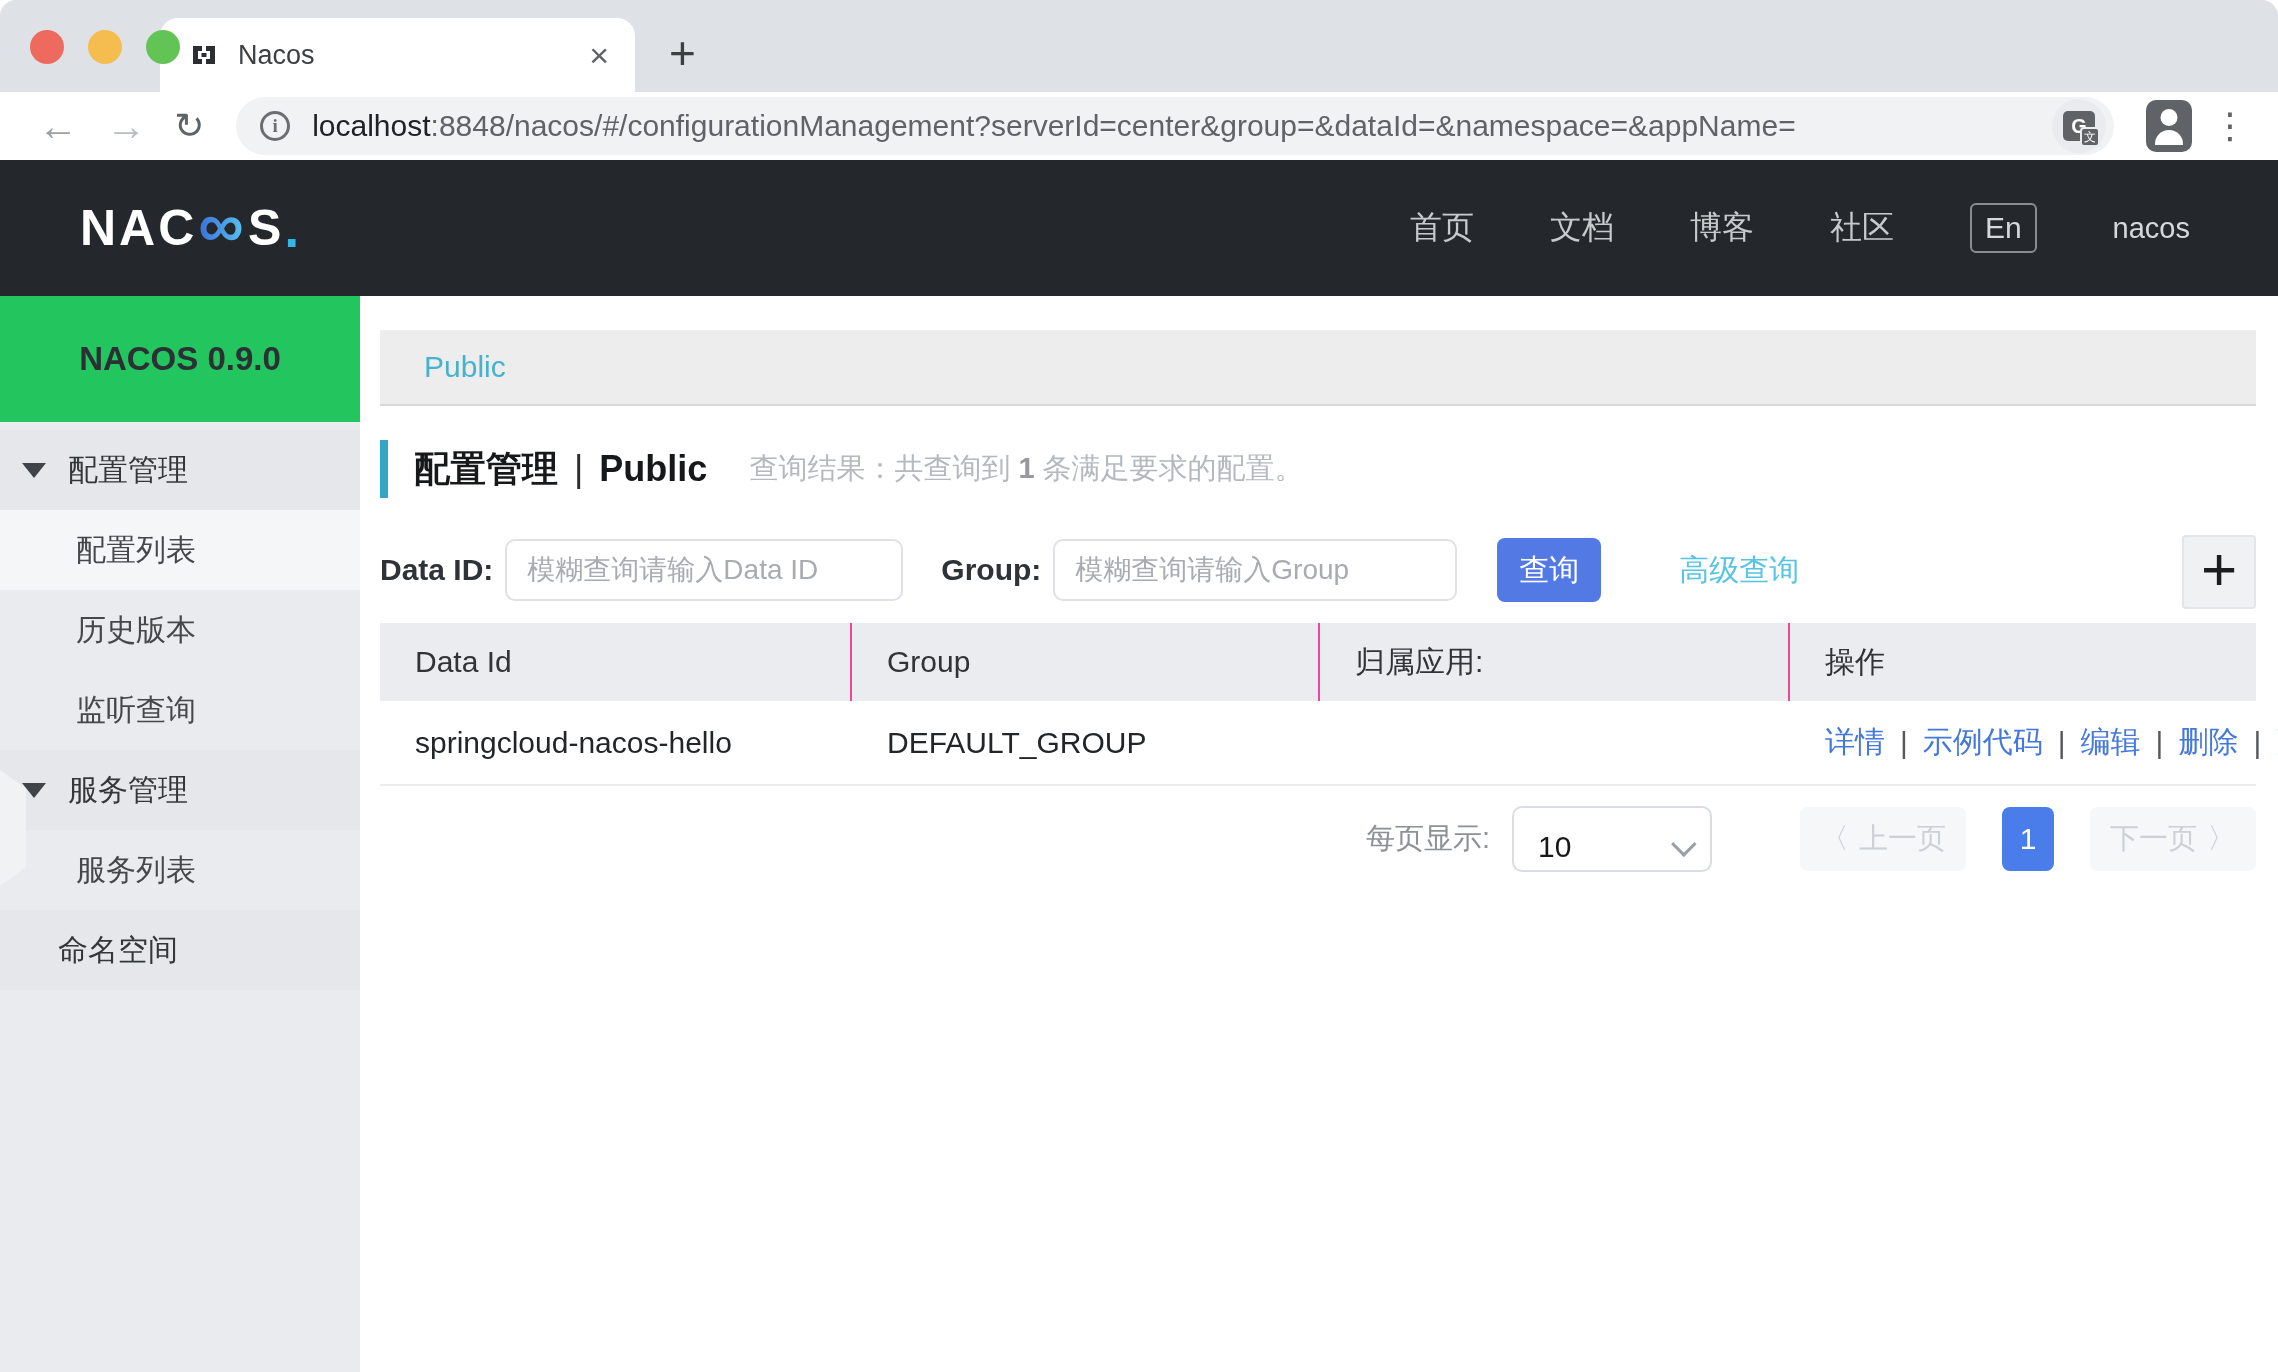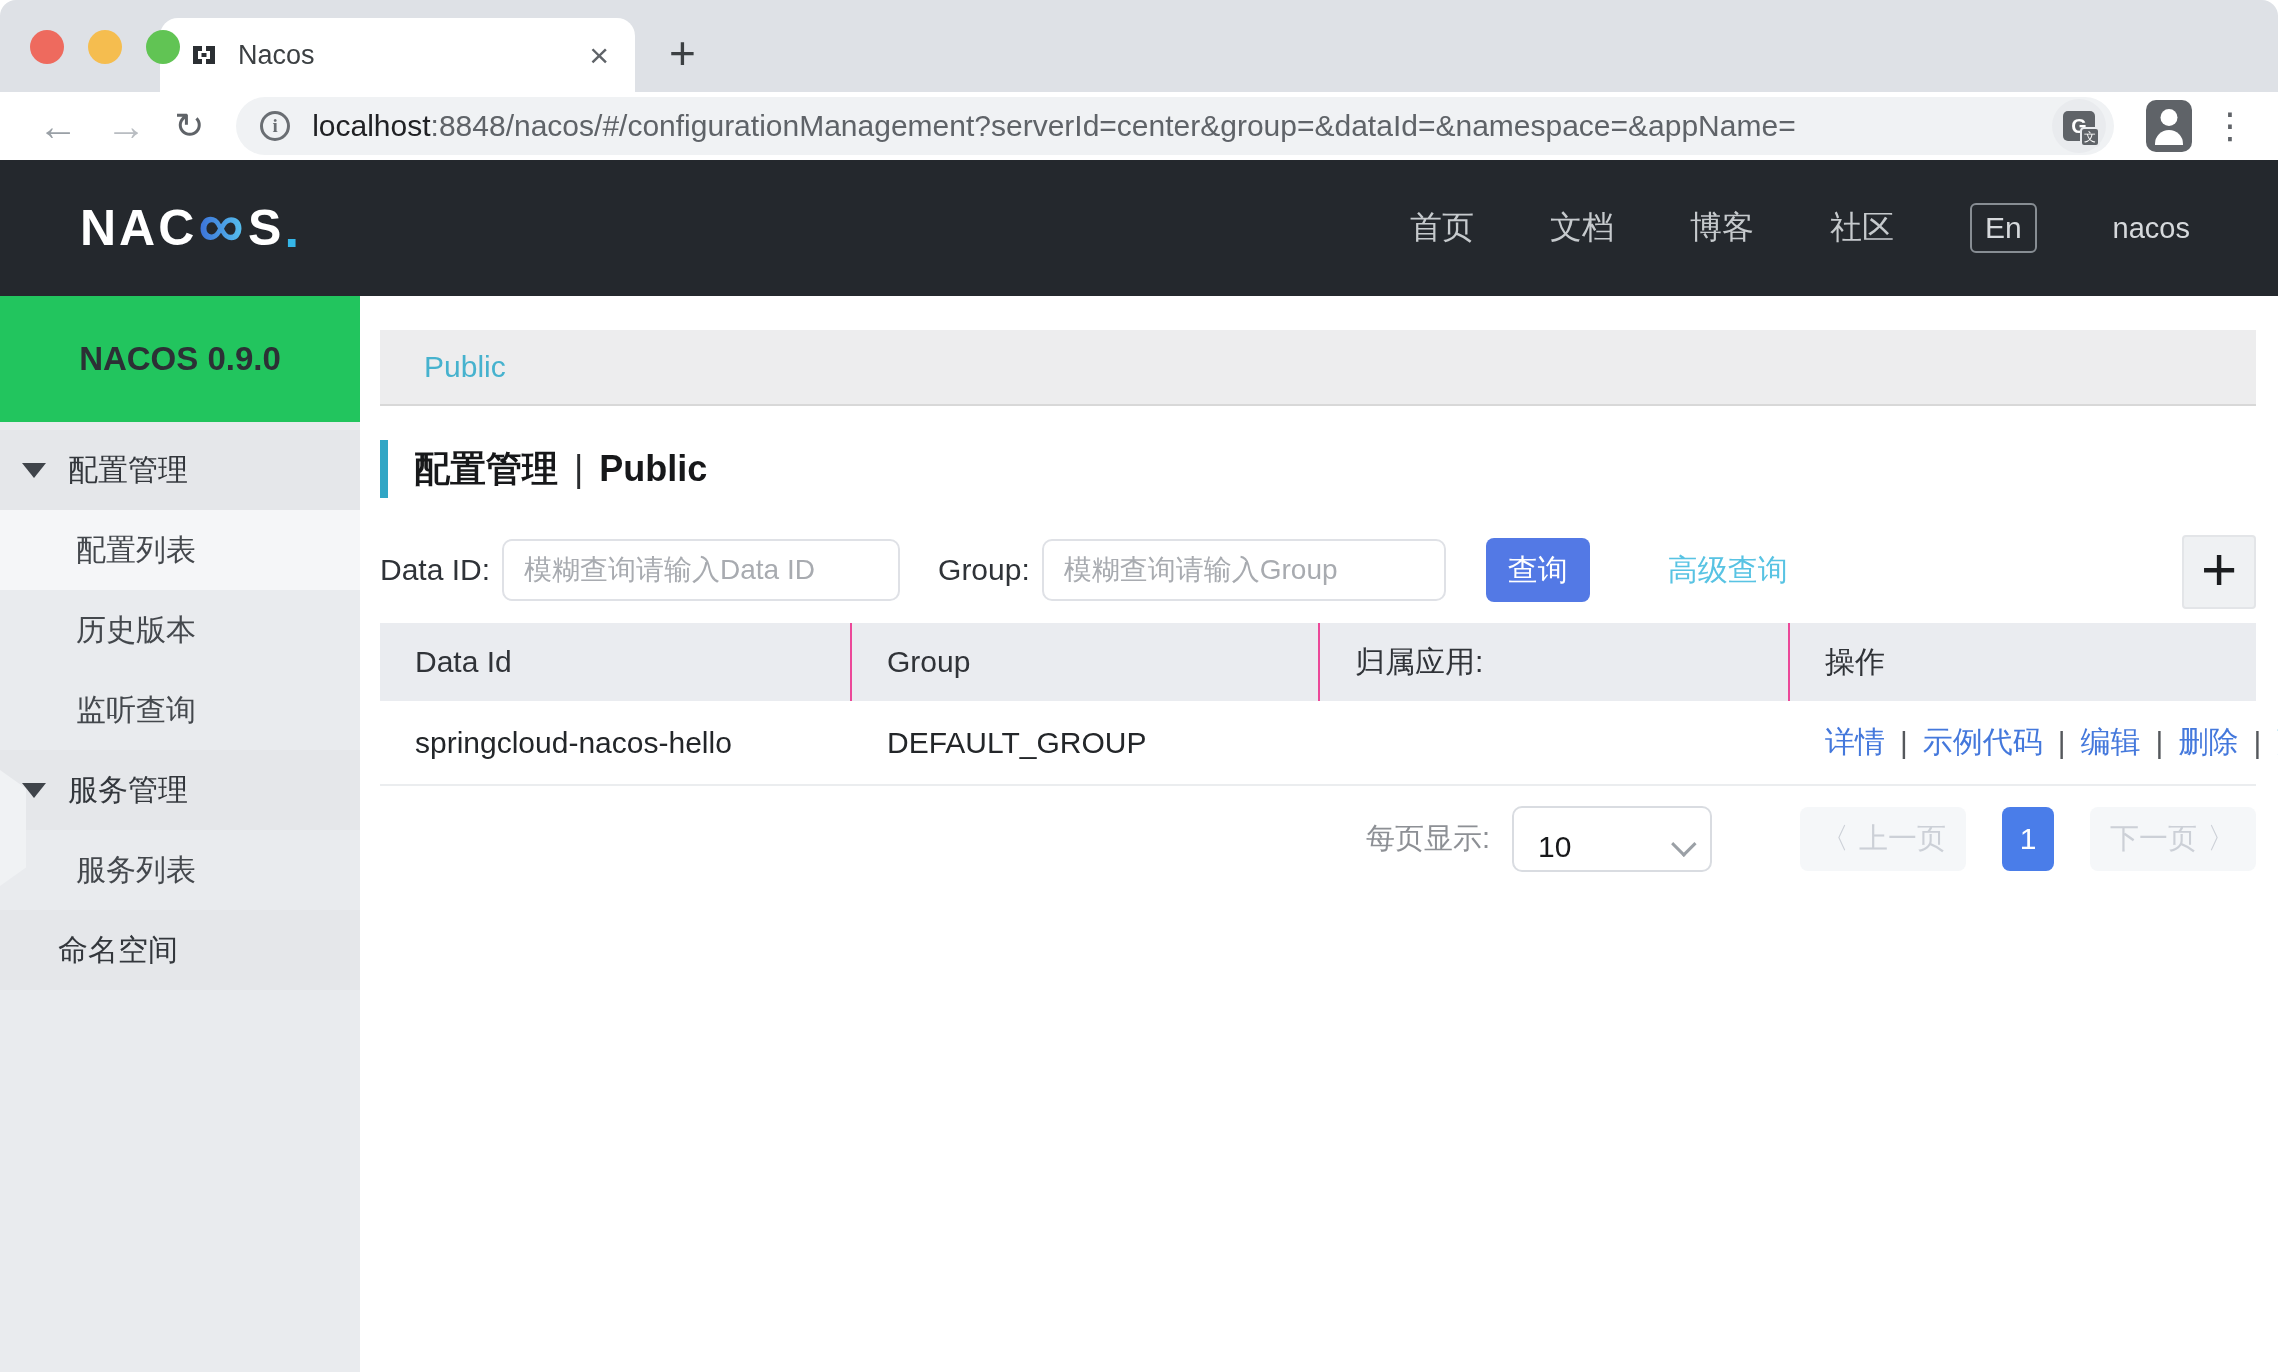--- a/index.html
+++ b/index.html
@@ -64,21 +64,21 @@
   .ns-strip { height:76px; background:#ededee; border-bottom:2px solid #d8d8d8; display:flex; align-items:center; padding-left:44px; }
   .ns-tab { font-size:30px; color:#46b2ce; cursor:pointer; }
   .section-head { margin-top:31px; display:flex; align-items:center; height:64px; }
   .title-bar { width:8px; height:58px; background:#31a6c5; margin-right:26px; }
   .page-title { font-size:36px; font-weight:bold; color:#17181a; display:flex; align-items:center; }
   .title-sep { margin:0 16px; font-weight:400; color:#2a2c2f; }
   .summary { margin-left:42px; font-size:29px; color:#b5b8bc; }
   .summary b { color:#97999d; margin:0 8px; }
 
   .search-row { margin-top:30px; display:flex; align-items:center; }
-  .f-label { font-size:30px; font-weight:normal; color:#2f3338; margin-right:12px; white-space:nowrap;text-align:right; }
+  .f-label { font-size:30px; font-weight:bold; color:#2f3338; margin-right:12px; white-space:nowrap;text-align:right; }
   .f-input { width:398px; height:62px; border:2px solid #dfe1e6; border-radius:10px; background:#fff; font-size:28px; color:#333; padding:0 20px; outline:none; font-family:inherit; }
   .f-input::placeholder { color:#a8abb0; }
   .grp-label { margin-left:38px; }
   .g-input { width:404px; }
   .query-btn { margin-left:40px; width:104px; height:64px; background:#5379e5; color:#fff; border:none; border-radius:8px; font-size:30px; cursor:pointer; font-family:inherit; }
   .adv-link { margin-left:78px; font-size:30px; color:#58c3e3; cursor:pointer; white-space:nowrap; }
   .add-btn { margin-left:auto; width:74px; height:74px; background:#eff1f3; border:2px solid #e3e5e8; border-radius:4px; font-size:62px; font-weight:200; color:#1b1d1f; display:flex; align-items:center; justify-content:center; line-height:1; cursor:pointer; align-self:flex-start; margin-top:4px; padding-bottom:6px; }
 
   .cfg-table { margin-top:14px; }
   .thead { display:flex; background:#eaecf0; height:78px; align-items:stretch; }
@@ -195,20 +195,21 @@
         <span class="ns-tab">Public</span>
       </div>
 
       <div class="section-head">
         <span class="title-bar"></span>
         <span class="page-title">
           <span>配置管理</span>
           <span class="title-sep">|</span>
           <span>Public</span>
         </span>
+        <span class="summary"><span>查询结果：共查询到</span><b>1</b><span>条满足要求的配置。</span></span>
       </div>
 
       <div class="search-row">
         <span class="f-label">Data ID:</span>
         <input class="f-input" type="text" placeholder="模糊查询请输入Data ID" style="">
         <span class="f-label grp-label">Group:</span>
         <input class="f-input g-input" type="text" placeholder="模糊查询请输入Group" style="">
         <button class="query-btn">查询</button>
         <span class="adv-link">高级查询</span>
         <span class="add-btn">+</span>

